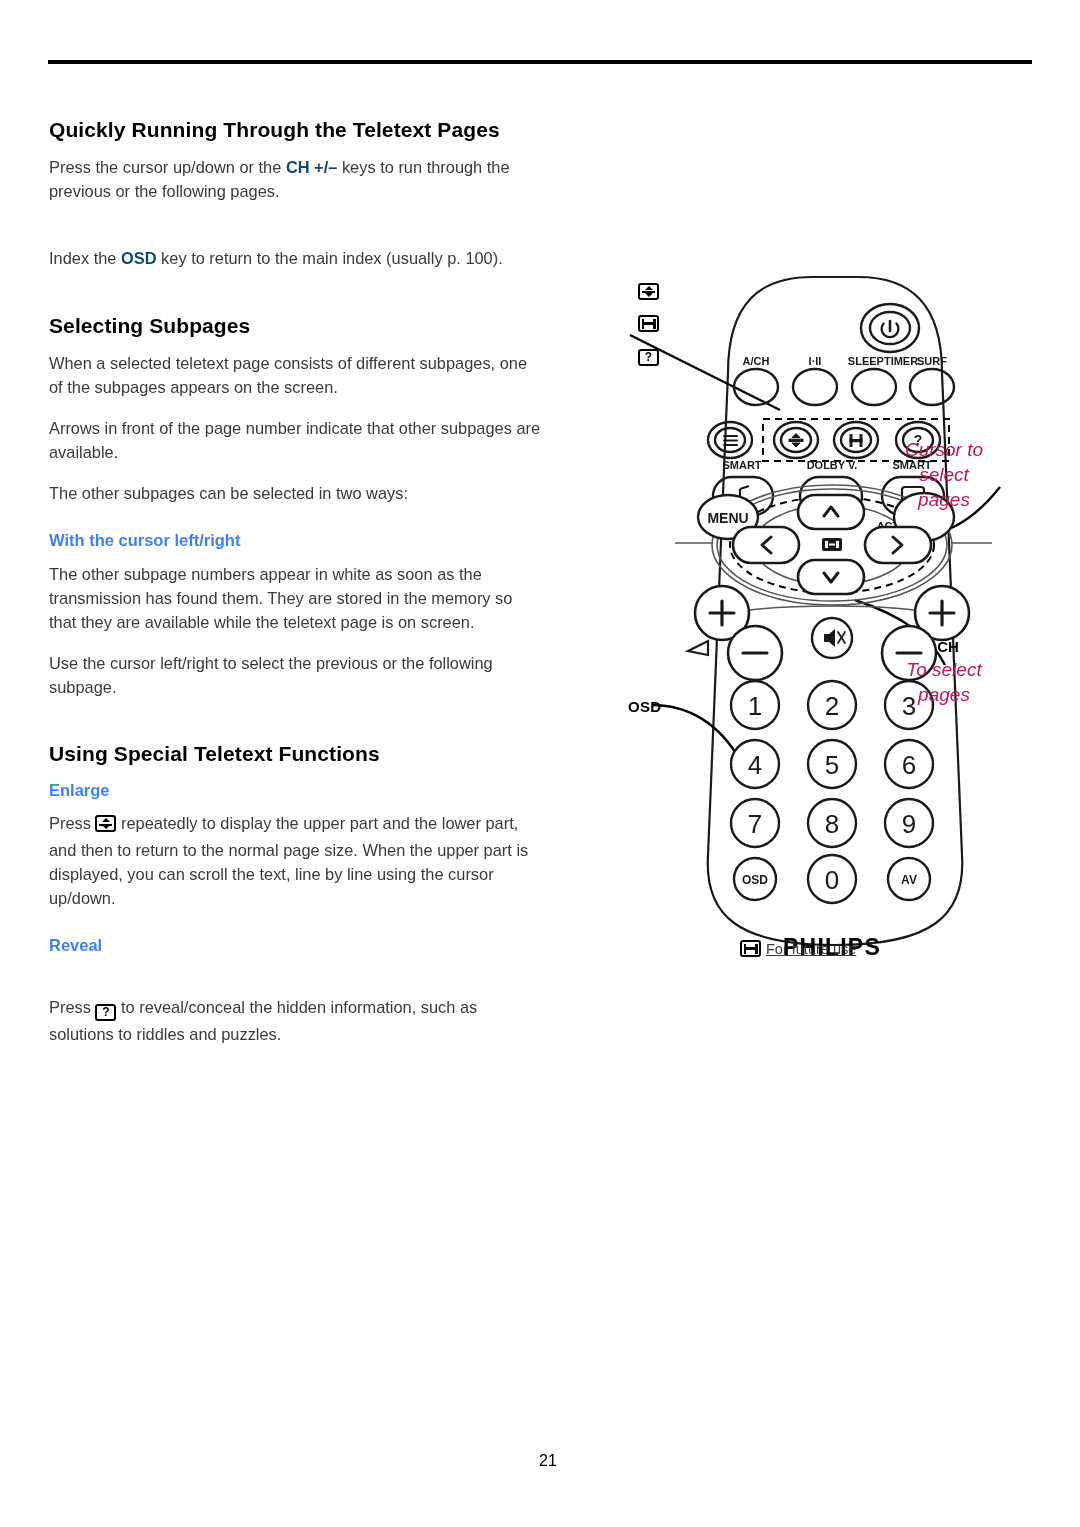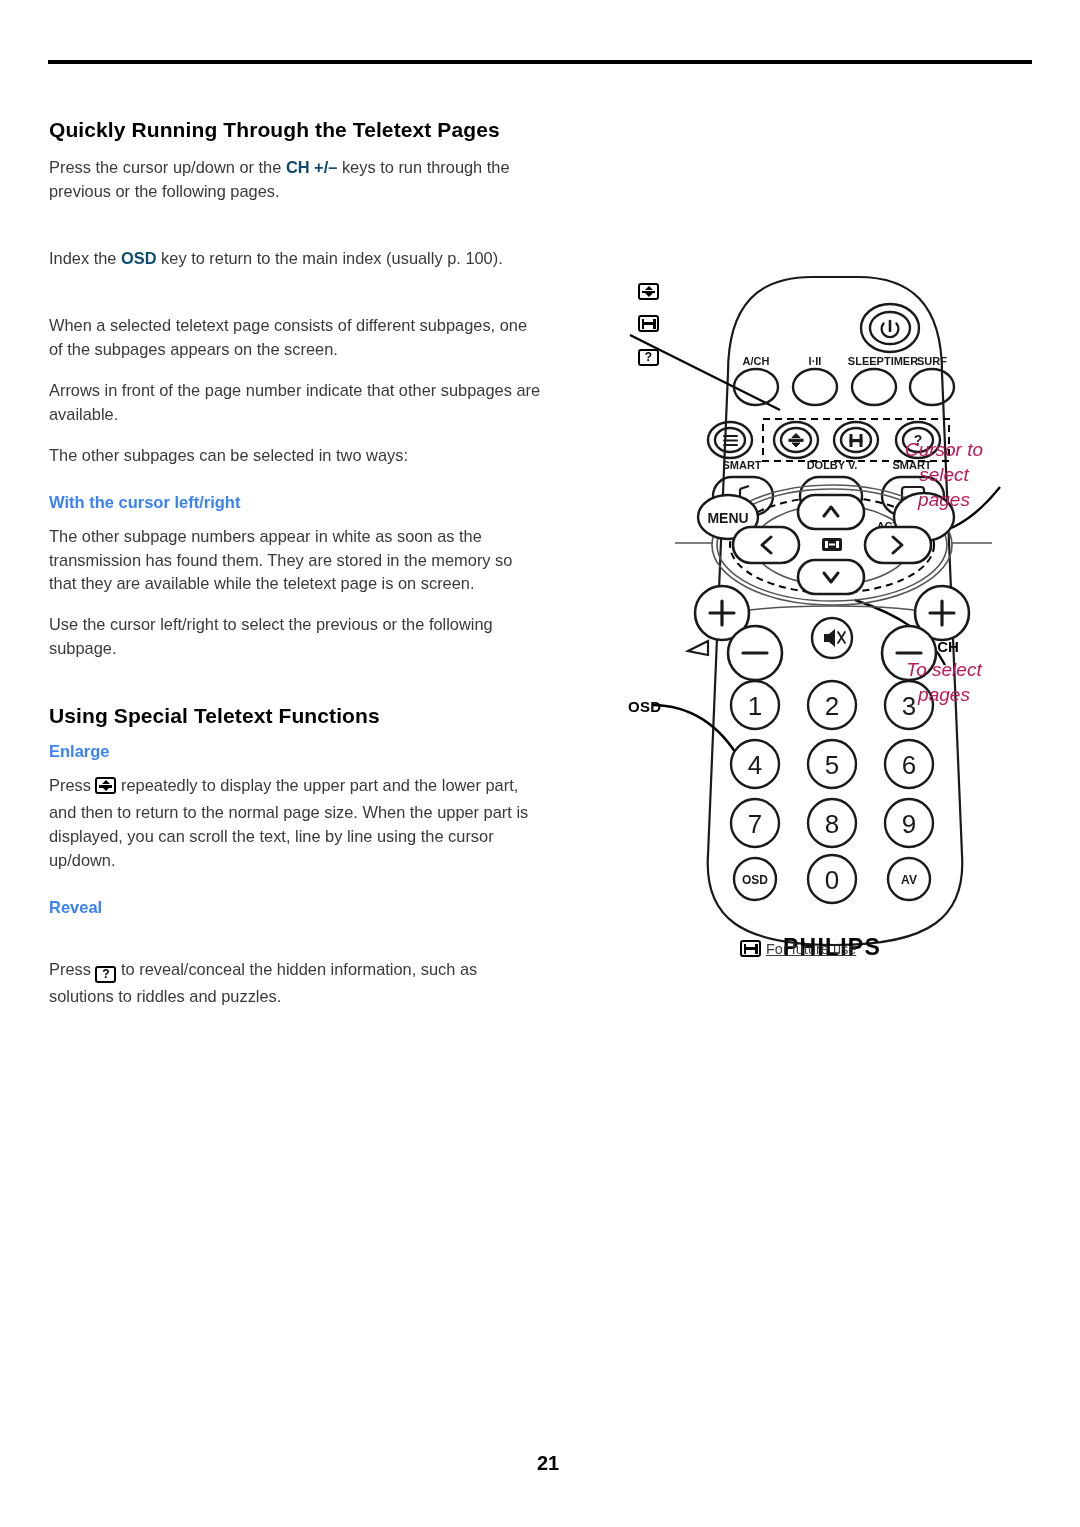--- a/index.html
+++ b/index.html
@@ -161,22 +161,22 @@
     text-decoration: underline;
   }
   .future .ico-subpage { vertical-align: -3px; margin-right: 5px; }
 
   
   .page-number {
     position: absolute;
     left: 0; right: 0;
     top: 1452px;
     text-align: center;
-    font-size: 20px;
-    font-weight: bold;
+    font-size: 16px;
+    font-weight: normal;
     color: #000;
     padding-left: 16px;
   }
 </style>
 </head>
 <body>
 
 <div class="page">
 
   <div class="top-rule"></div>
@@ -185,20 +185,21 @@
 
     <h2 class="sec">Quickly Running Through the Teletext Pages</h2>
     <p class="body"><span>Press the cursor up/down or the </span><b class="kb">CH +/–</b><span> keys to run through the previous or the following pages.</span></p>
 
     <div class="gap-lg"></div>
 
     <p class="body"><span>Index the </span><b class="kb">OSD</b><span> key to return to the main index (usually p. 100).</span></p>
 
     <div class="gap-lg"></div>
 
+    <h2 class="sec">Selecting Subpages</h2>
     <p class="body">When a selected teletext page consists of different subpages, one of the subpages appears on the screen.</p>
     <p class="body">Arrows in front of the page number indicate that other subpages are available.</p>
     <p class="body">The other subpages can be selected in two ways:</p>
 
     <div class="gap-sm"></div>
 
     <h3 class="sub">With the cursor left/right</h3>
     <p class="body">The other subpage numbers appear in white as soon as the transmission has found them. They are stored in the memory so that they are available while the teletext page is on screen.</p>
     <p class="body">Use the cursor left/right to select the previous or the following subpage.</p>
 

